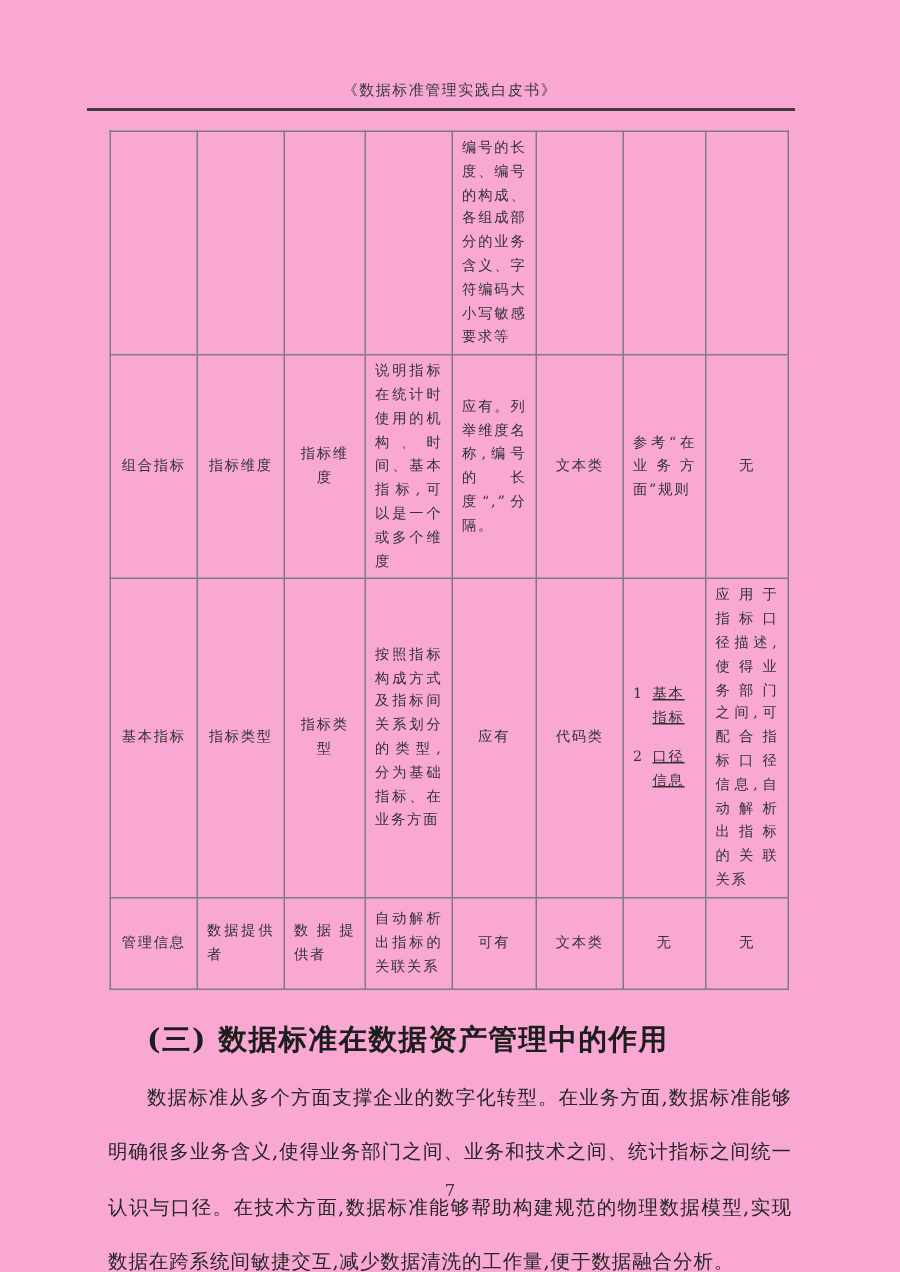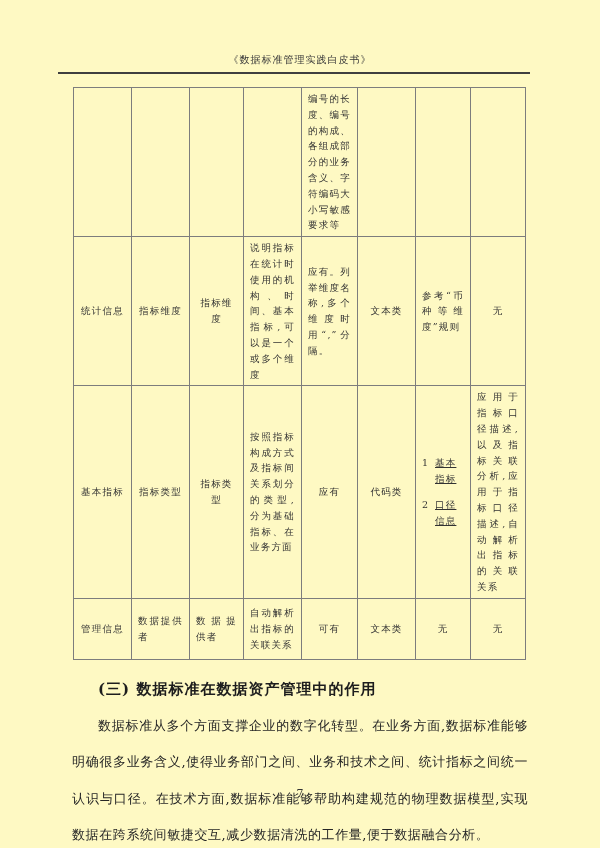--- a/index.html
+++ b/index.html
@@ -1,19 +1,19 @@
 <!DOCTYPE html>
 <html><head>
 <meta charset="utf-8">
 <style>
   html, body { margin:0; padding:0; background:#ffffff; }
   .page {
     position:relative;
     width:600px; height:848px;
-    background:#fef9c3;
+    background:#f9a8d4;
     font-family:"DejaVu Serif","Liberation Serif",serif;
     color:#2b2b2b;
     overflow:hidden;
   }
   .header-title {
     padding-top:53px;
     text-align:center;
     font-size:10px;
     letter-spacing:1px;
     color:#3a3a3a;
@@ -49,21 +49,21 @@
   tr.r1 { height:142px; }
   tr.r2 { height:122px; }
   tr.r3 { height:175px; }
   tr.r4 { height:61px; }
   .code-list { display:flex; flex-direction:column; gap:10px; text-align:left; }
   .code-item { display:flex; }
   .code-num { width:13px; flex:0 0 13px; letter-spacing:0; }
   .code-label { width:26px; word-break:break-all;text-decoration:underline; }
   .section-heading {
     margin:20px 0 0 98px;
-    font-size:15px;
+    font-size:19px;
     font-weight:bold;
     letter-spacing:1px;
     color:#1d1d1d;
   }
   .body-paragraph {
     margin:9px 72px 0 72px;
     width:456px;
     font-size:13px;
     line-height:36.5px;
     letter-spacing:0.6px;
@@ -105,27 +105,27 @@
         <td class="c"></td>
         <td class="c"></td>
         <td class="c"></td>
         <td class="c"></td>
         <td class="j">编号的长度、编号的构成、各组成部分的业务含义、字符编码大小写敏感要求等</td>
         <td class="c"></td>
         <td class="c"></td>
         <td class="c"></td>
       </tr>
       <tr class="r2">
-        <td class="c">统计信息</td>
+        <td class="c">组合指标</td>
         <td class="c">指标维度</td>
         <td class="c">指标维度</td>
         <td class="j">说明指标在统计时使用的机构、时间、基本指标,可以是一个或多个维度</td>
-        <td class="j">应有。列举维度名称,多个维度时用“,”分隔。</td>
+        <td class="j">应有。列举维度名称,编号的长度“,”分隔。</td>
         <td class="c">文本类</td>
-        <td class="j">参考“币种等维度”规则</td>
+        <td class="j">参考“在业务方面”规则</td>
         <td class="c">无</td>
       </tr>
       <tr class="r3">
         <td class="c">基本指标</td>
         <td class="c">指标类型</td>
         <td class="c">指标类型</td>
         <td class="j">按照指标构成方式及指标间关系划分的类型,分为基础指标、在业务方面</td>
         <td class="c">应有</td>
         <td class="c">代码类</td>
         <td>
@@ -133,21 +133,21 @@
             <div class="code-item">
               <span class="code-num">1</span>
               <span class="code-label">基本指标</span>
             </div>
             <div class="code-item">
               <span class="code-num">2</span>
               <span class="code-label">口径信息</span>
             </div>
           </div>
         </td>
-        <td class="j">应用于指标口径描述,以及指标关联分析,应用于指标口径描述,自动解析出指标的关联关系</td>
+        <td class="j">应用于指标口径描述,使得业务部门之间,可配合指标口径信息,自动解析出指标的关联关系</td>
       </tr>
       <tr class="r4">
         <td class="c">管理信息</td>
         <td class="j">数据提供者</td>
         <td class="j">数据提供者</td>
         <td class="j">自动解析出指标的关联关系</td>
         <td class="c">可有</td>
         <td class="c">文本类</td>
         <td class="c">无</td>
         <td class="c">无</td>

